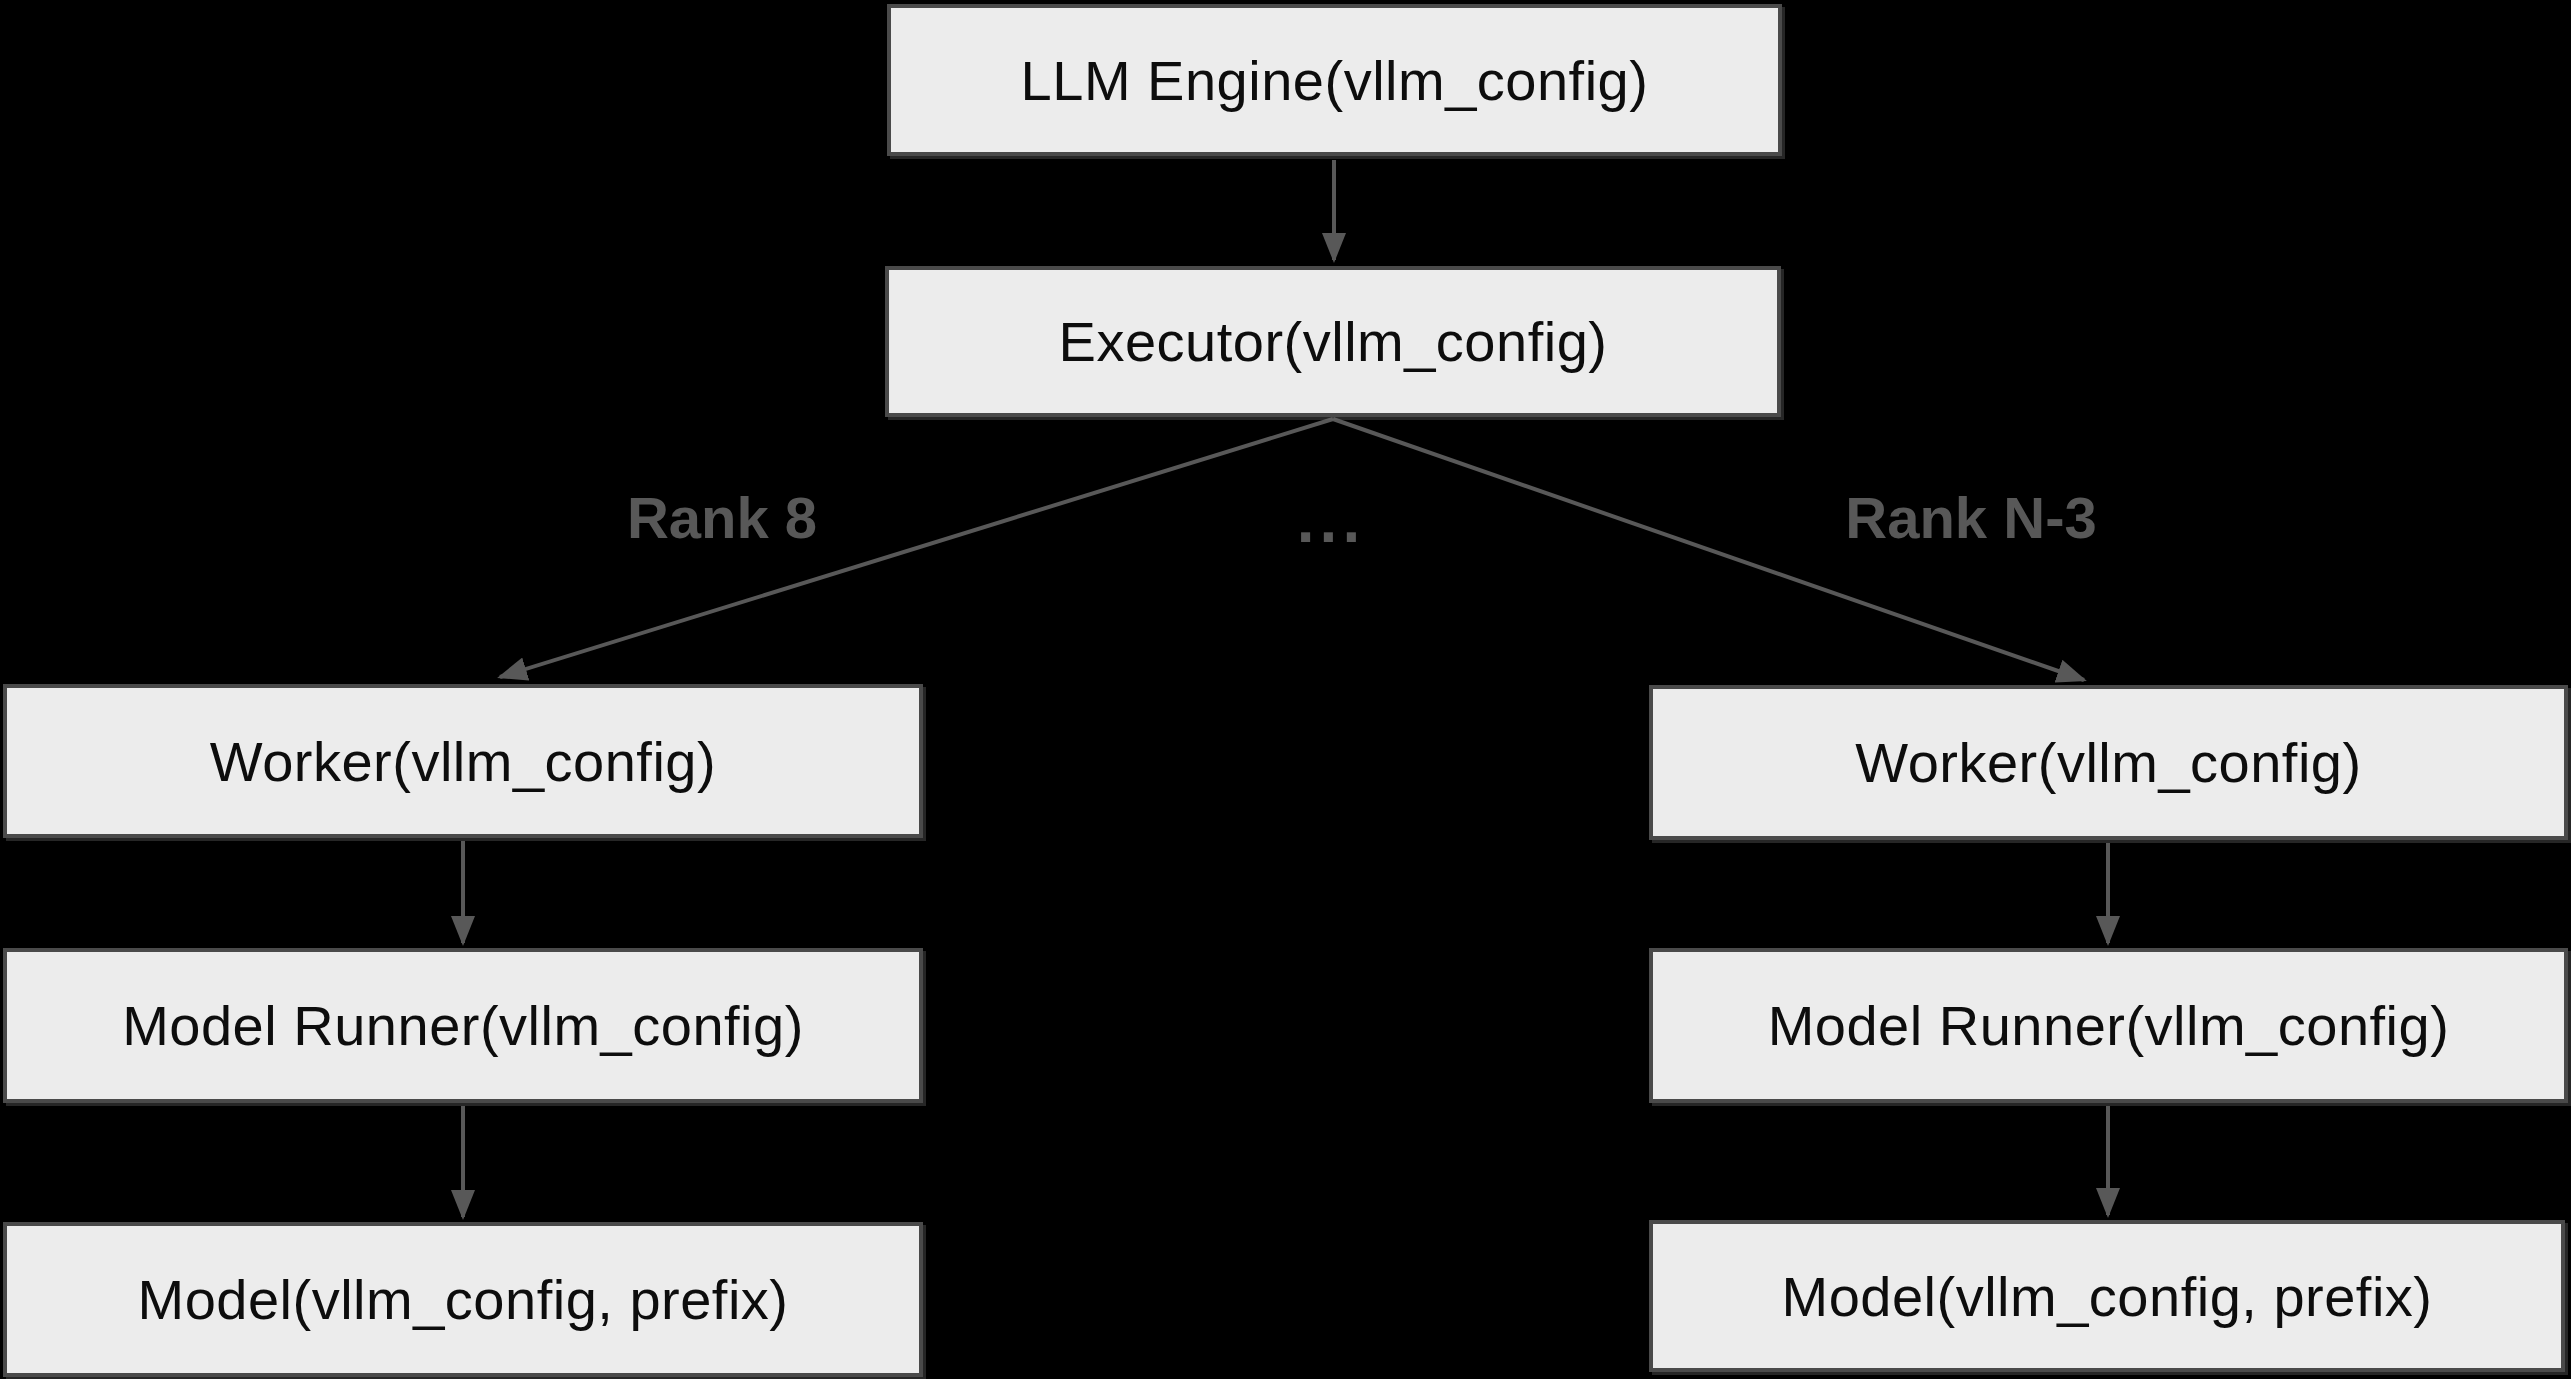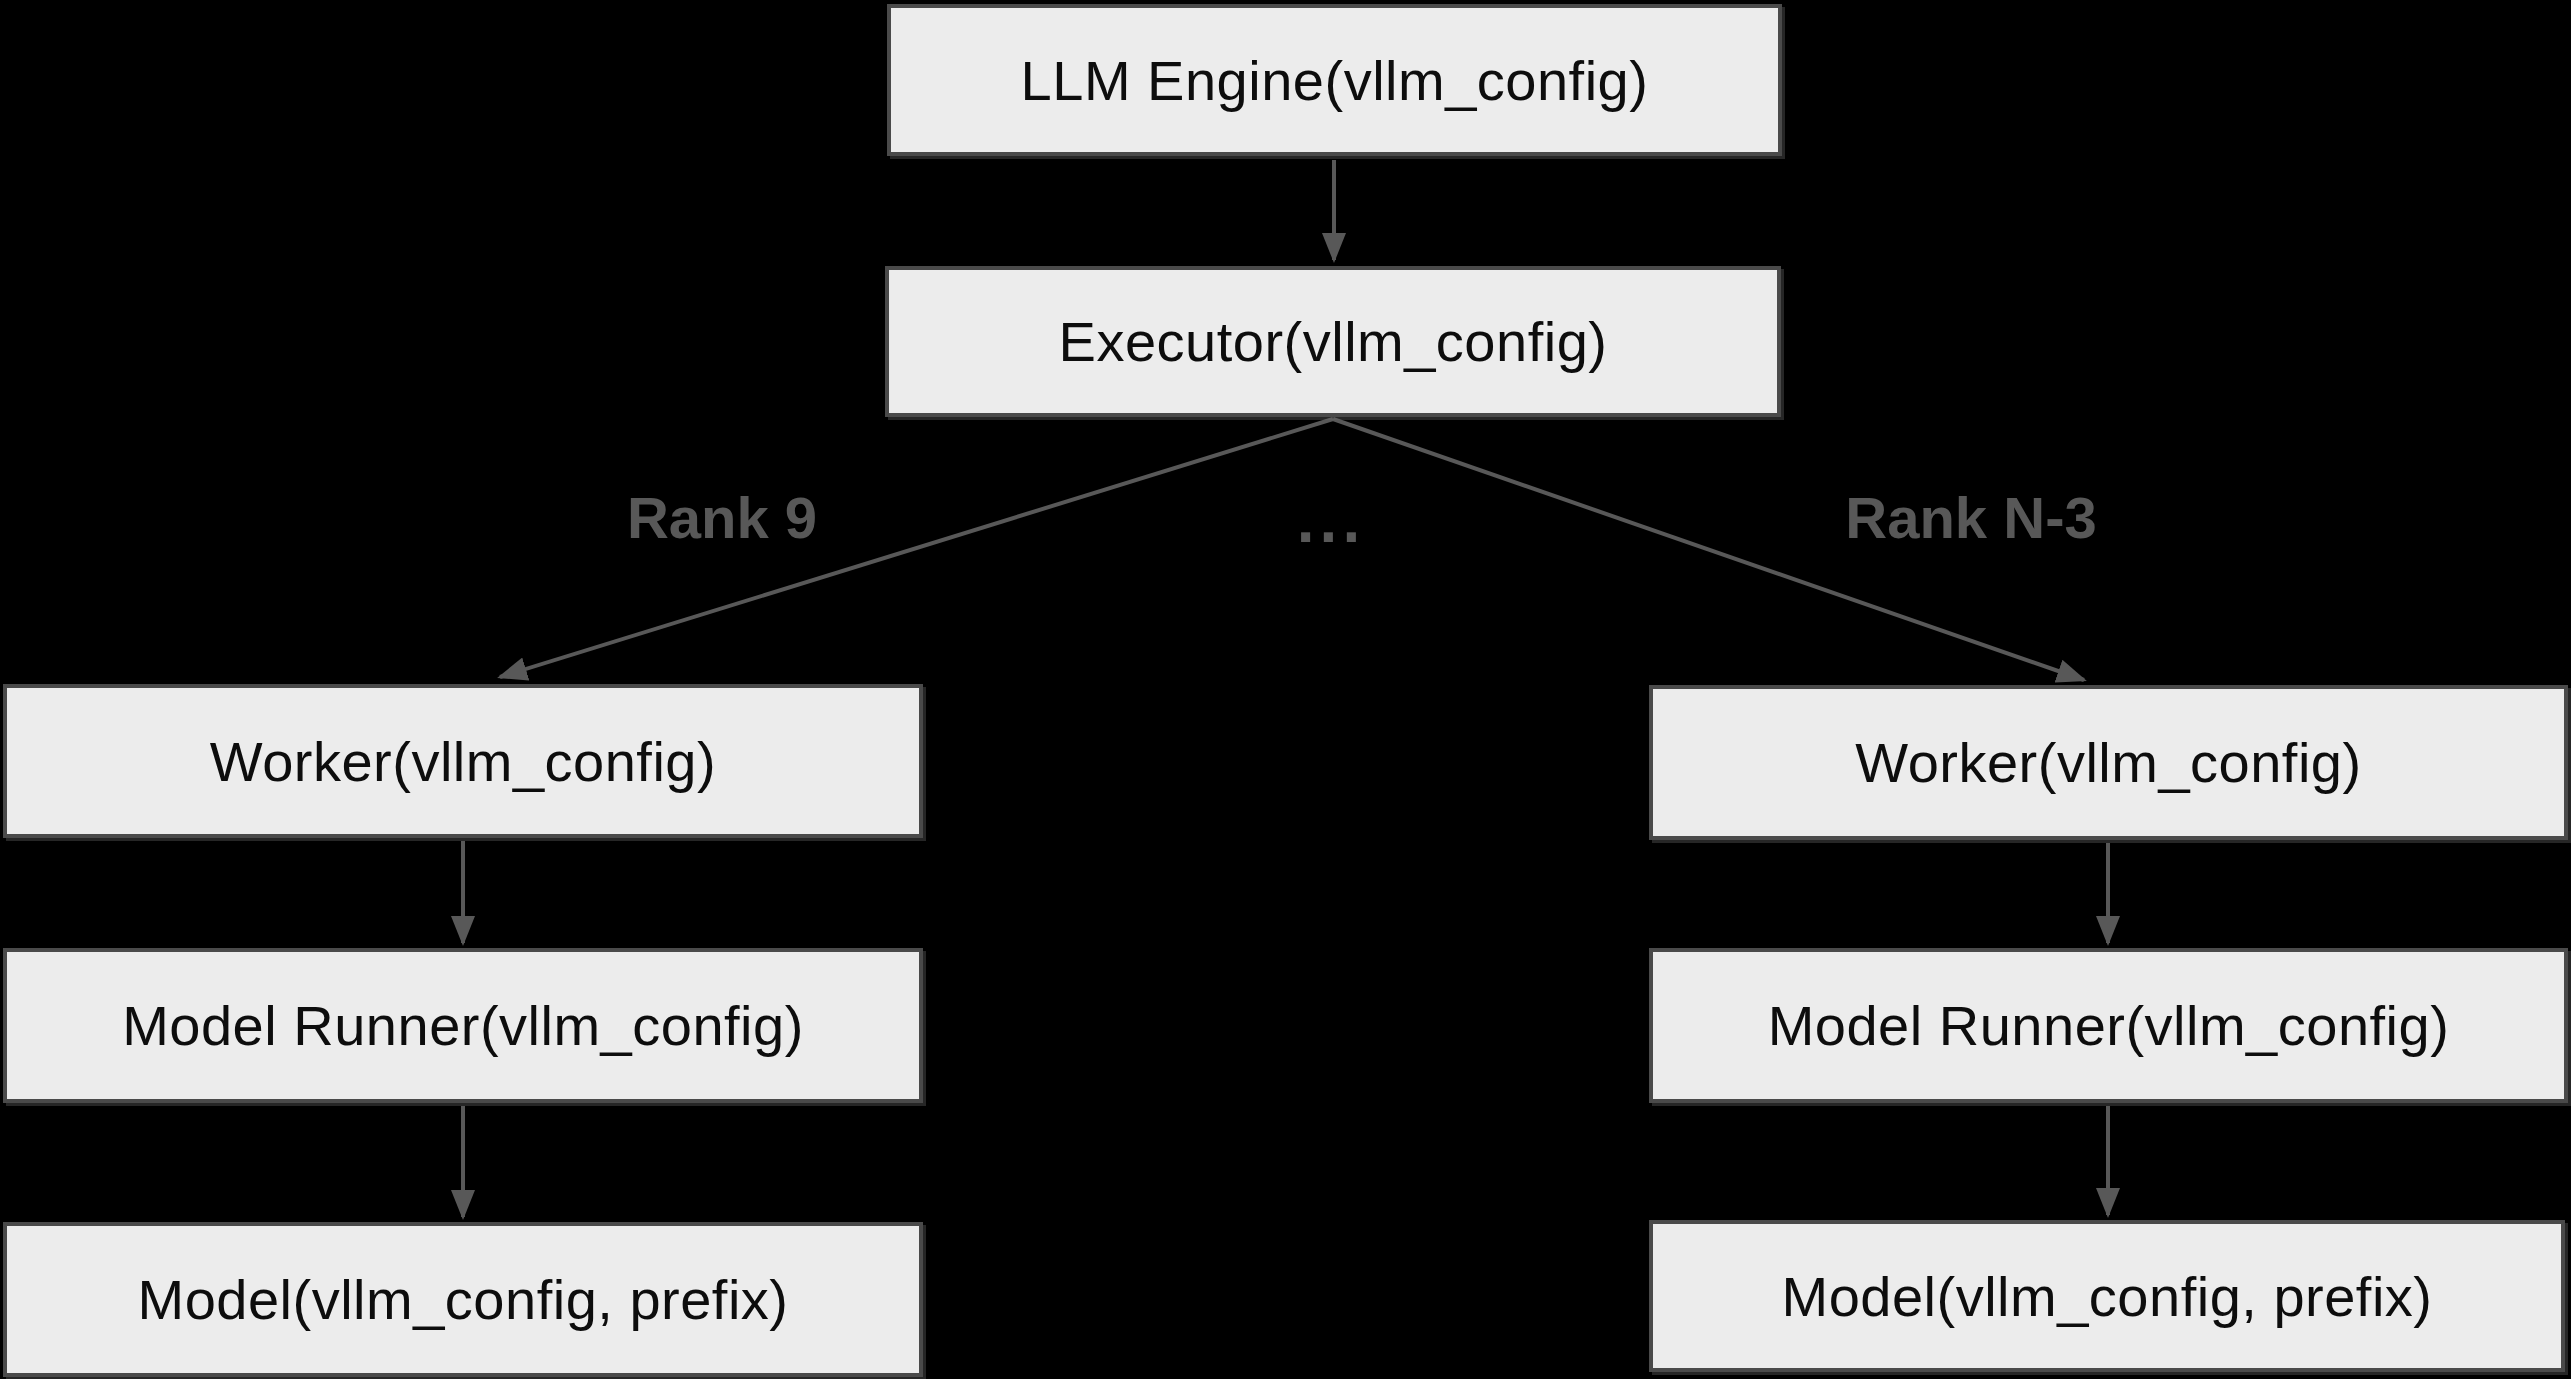--- a/index.html
+++ b/index.html
@@ -88,21 +88,21 @@
     <line class="edge" x1="463" y1="841" x2="463" y2="943" marker-end="url(#arrow)"></line>
     <line class="edge" x1="2108" y1="843" x2="2108" y2="943" marker-end="url(#arrow)"></line>
     <line class="edge" x1="463" y1="1106" x2="463" y2="1217" marker-end="url(#arrow)"></line>
     <line class="edge" x1="2108" y1="1106" x2="2108" y2="1215" marker-end="url(#arrow)"></line>
   </svg>
 
   <div class="node node-llm-engine">LLM Engine(vllm_config)</div>
 
   <div class="node node-executor">Executor(vllm_config)</div>
 
-  <div class="edge-label label-rank-0">Rank 9</div>
+  <div class="edge-label label-rank-0">Rank 8</div>
 
   <div class="edge-label ellipsis label-ellipsis">...</div>
 
   <div class="edge-label label-rank-n">Rank N-3</div>
 
   <div class="node node-worker-left">Worker(vllm_config)</div>
 
   <div class="node node-worker-right">Worker(vllm_config)</div>
 
   <div class="node node-model-runner-left">Model Runner(vllm_config)</div>

